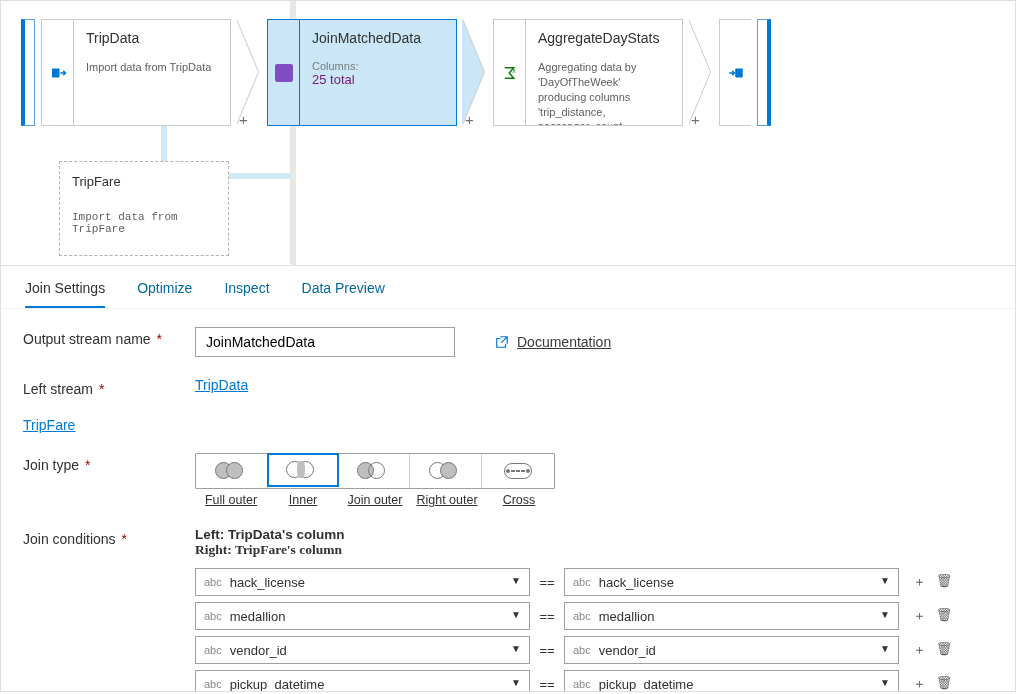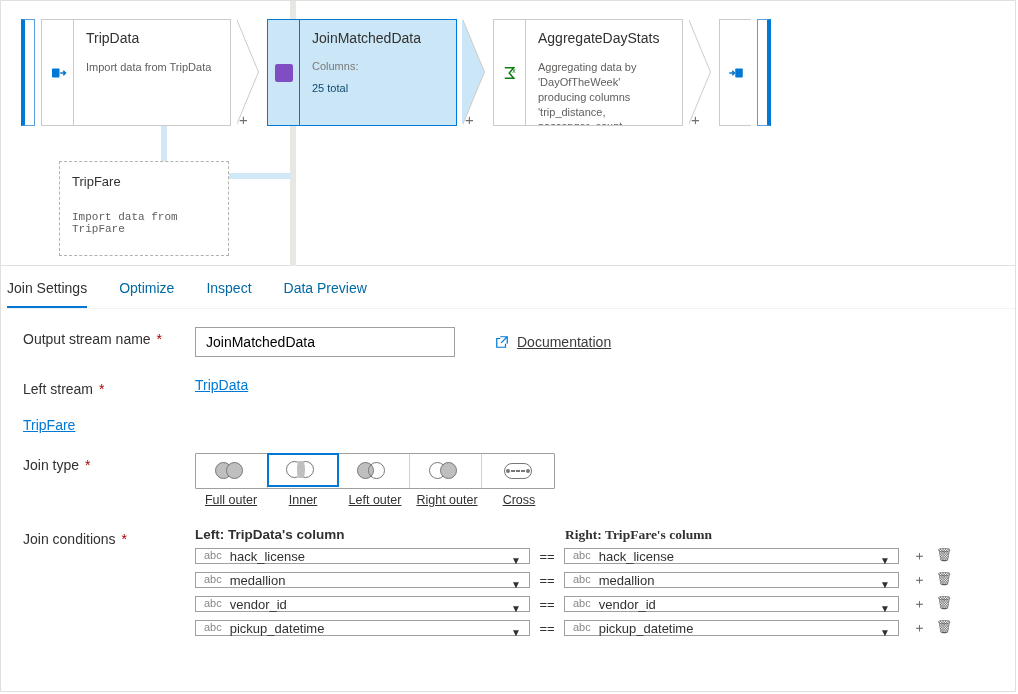--- a/index.html
+++ b/index.html
@@ -16,40 +16,40 @@
 
 .node-block { position: relative; display: flex; align-items: stretch; height: 107px; margin-right: 6px; z-index: 1; }
 .flag { width: 14px; background: #fff; border: 1px solid #5a9fe0; border-left: 4px solid #0078d4; }
 .flag.right { border-left: 1px solid #5a9fe0; border-right: 4px solid #0078d4; }
 .iconbox { width: 32px; background: #fff; display: flex; align-items: center; justify-content: center; border: 1px solid #cdcbc9; border-right: none; }
 .iconbox svg { width: 18px; height: 18px; }
 .card { width: 158px; background: #fff; border: 1px solid #cdcbc9; padding: 10px 12px; position: relative; overflow: hidden; }
 .card .title { font-size: 14px; font-weight: 400; color: #323130; margin-bottom: 14px; }
 .card .desc { font-size: 11px; color: #605e5c; line-height: 1.35; }
 .card .cols { font-size: 11px; color: #7a7a78; }
-.card .cols b { font-size: 11px; color: #0c4a6e; font-weight: 400; display:block; margin-top:10px; }
+.card .cols b { font-size: 13px; color: #701a75; font-weight: 400; display:block; margin-top:0; }
 
 .chev { width: 30px; height: 107px; position: relative; background:#fff; z-index:1; }
 .chev::before { content:""; position:absolute; left:0; top:0; width:0; height:0; border-top:53.5px solid transparent; border-bottom:53.5px solid transparent; border-left:22px solid #cdcbc9; }
 .chev::after { content:""; position:absolute; left:-1px; top:0; width:0; height:0; border-top:53.5px solid transparent; border-bottom:53.5px solid transparent; border-left:22px solid #fff; }
 .chev.sel::after { border-left-color:#cbe7f7; }
 .chev .plus { position:absolute; left:2px; bottom:-2px; font-size:15px; color:#707070; z-index:3; font-weight:300; }
 
 
 .selected .iconbox { background:#cbe7f7; border-color:#0078d4; }
 .selected .card { background:#cbe7f7; border-color:#0078d4; }
 
 
 .dashed-node { position:absolute; left:58px; top:160px; width:170px; height:95px; border:1px dashed #b3b0ad; padding:12px; background:#fff; z-index:1; }
 .dashed-node .title { font-size:13px; margin-bottom:22px; }
 .dashed-node .desc { font-size:11px; color:#605e5c;font-family:Liberation Mono, monospace; }
 .dashed-node::after { content:""; position:absolute; right:-17px; top:0; width:0; height:0; border-top:47px solid transparent; border-bottom:47px solid transparent; border-left:17px solid transparent; }
 
 
-.tabs { display:flex; gap:32px; padding:14px 6px 0; border-bottom:1px solid #f3f2f1; }
+.tabs { display:flex; gap:32px; padding:14px 24px 0; border-bottom:1px solid #f3f2f1; }
 .tab { font-size:14px; color:#0369a1; padding-bottom:10px; cursor:pointer; }
 .tab.active { color:#323130; border-bottom:2px solid #0078d4; }
 
 
 .form { padding:18px 22px; }
 .form-row { display:flex; align-items:flex-start; margin-bottom:20px; }
 .label { width:172px; font-size:14px; color:#323130; padding-top:4px; }
 .req { color:#a80000; margin-left:2px; }
 .value { flex:1; }
 .textbox { width:260px; height:30px; border:1px solid #a19f9d; padding:0 10px; font-size:14px; }
@@ -72,25 +72,25 @@
 .venn .c.r { left:11px; }
 .venn.full .c { background:#bfbfbf; }
 .venn.inner .mid { position:absolute; left:11px; top:0; width:8px; height:17px; background:#bfbfbf; border-radius:50%/100%; }
 .venn.leftj .c.l { background:#bfbfbf; }
 .venn.rightj .c.r { background:#bfbfbf; }
 .cross { width:28px; height:16px; border:1.4px solid #777; border-radius:9px; display:flex; align-items:center; justify-content:center; gap:1px; }
 .cross span { width:4px; height:1.3px; background:#777; }
 .cross .dot { width:4px; height:4px; border-radius:50%; background:#777; }
 
 
-.conds-header { display:flex; font-weight:600; font-size:13.5px; margin-bottom:4px; }
+.conds-header { display:flex; font-weight:600; font-size:13.5px; margin-bottom:10px;flex-direction:column; }
 .conds-header .left { width:370px; }
 .conds-header .right { flex:1;font-family:Liberation Serif, serif; }
 .cond { display:flex; align-items:center; margin-bottom:6px; }
-.cbox { width:335px; height:16px; border:1px solid #a19f9d; display:flex; align-items:flex-start; padding:0 8px; font-size:13px; color:#323130; position:relative; }
+.cbox { width:335px; height:28px; border:1px solid #a19f9d; display:flex; align-items:center; padding:0 8px; font-size:13px; color:#323130; position:relative; }
 .cbox .typ { color:#8a8886; font-size:11px; margin-right:8px; }
 .cbox .chevd { position:absolute; right:8px; top:6px; font-size:10px; color:#323130; }
 .eq { width:34px; text-align:center; color:#323130; font-size:13px; }
 .cright { width:335px; }
 .ops { display:flex; gap:10px; margin-left:14px; color:#5c5c5a; }
 .ops span { cursor:pointer; }
 </style>
 </head>
 <body>
 
@@ -238,21 +238,21 @@
                 <span></span>
                 <span></span>
                 <span></span>
                 <span class="dot"></span>
               </div>
             </div>
         </div>
         <div class="jlabs">
           <div class="jlab">Full outer</div>
           <div class="jlab">Inner</div>
-          <div class="jlab">Left outer</div>
+          <div class="jlab">Join outer</div>
           <div class="jlab">Right outer</div>
           <div class="jlab">Cross</div>
         </div>
       </div>
     </div>
 
     <div class="form-row" style="align-items:flex-start">
       <div class="label"><span>Join conditions</span> <span class="req">*</span></div>
       <div class="value">
         <div class="conds-header">

